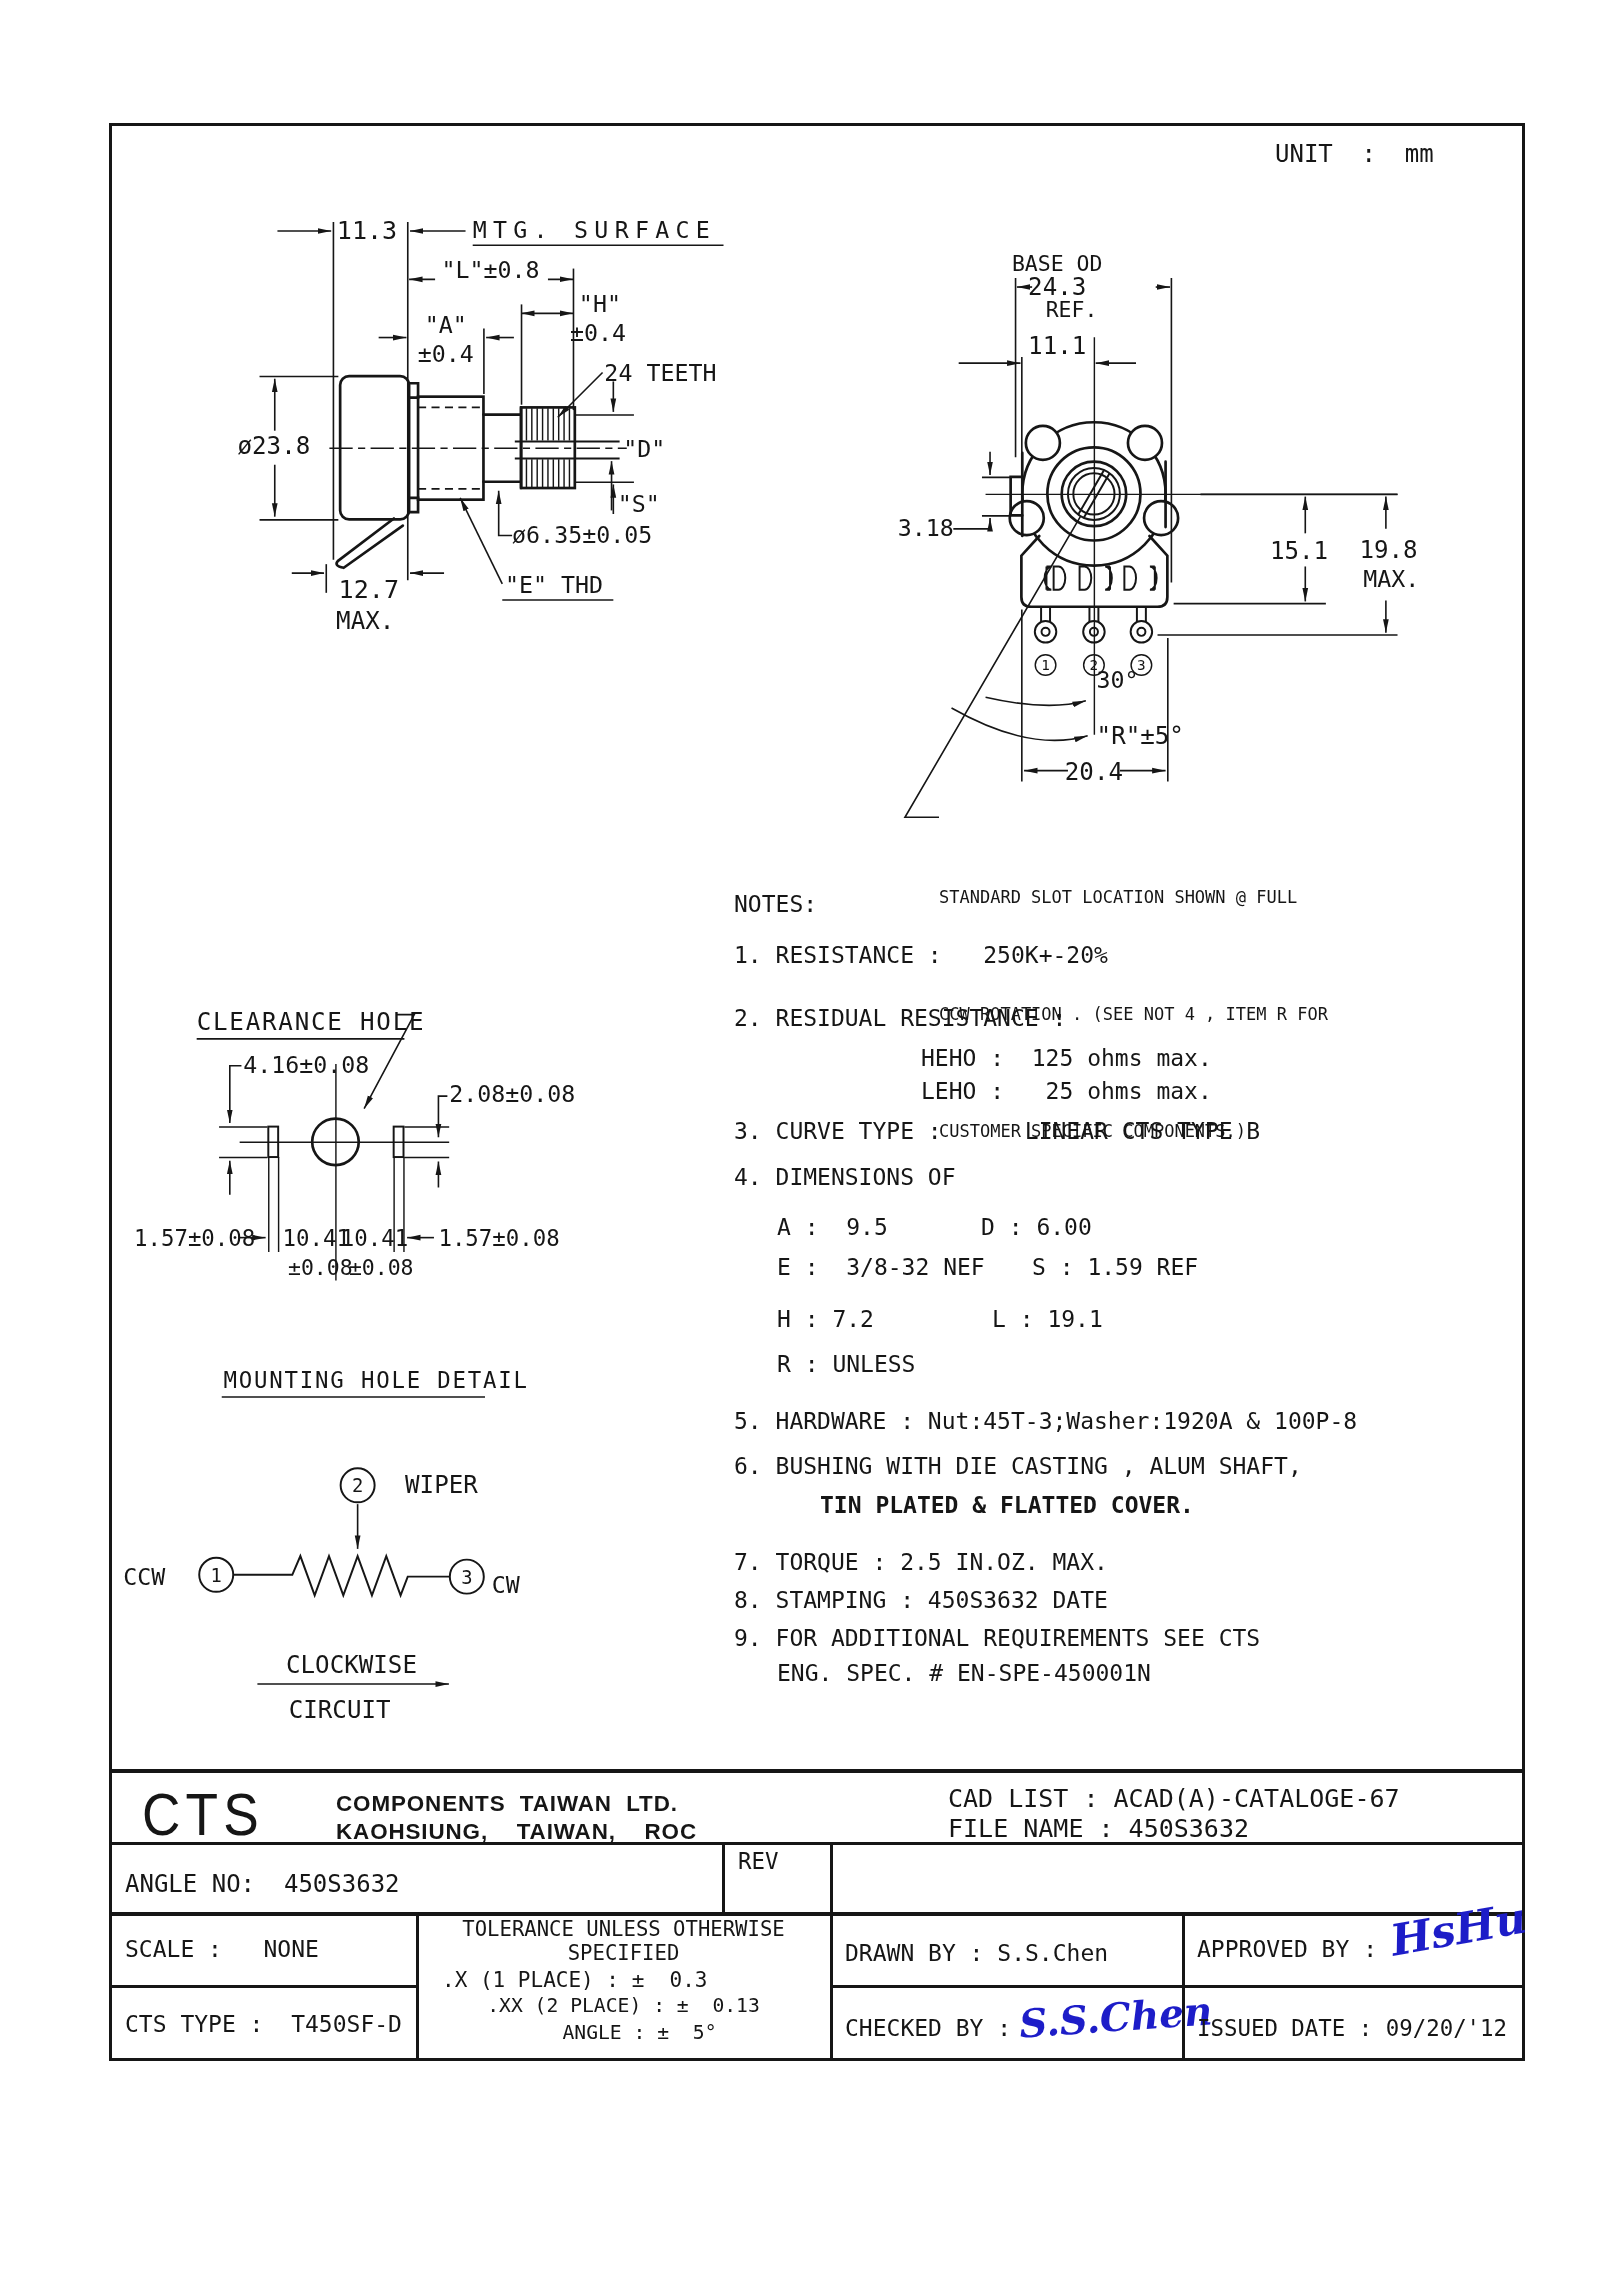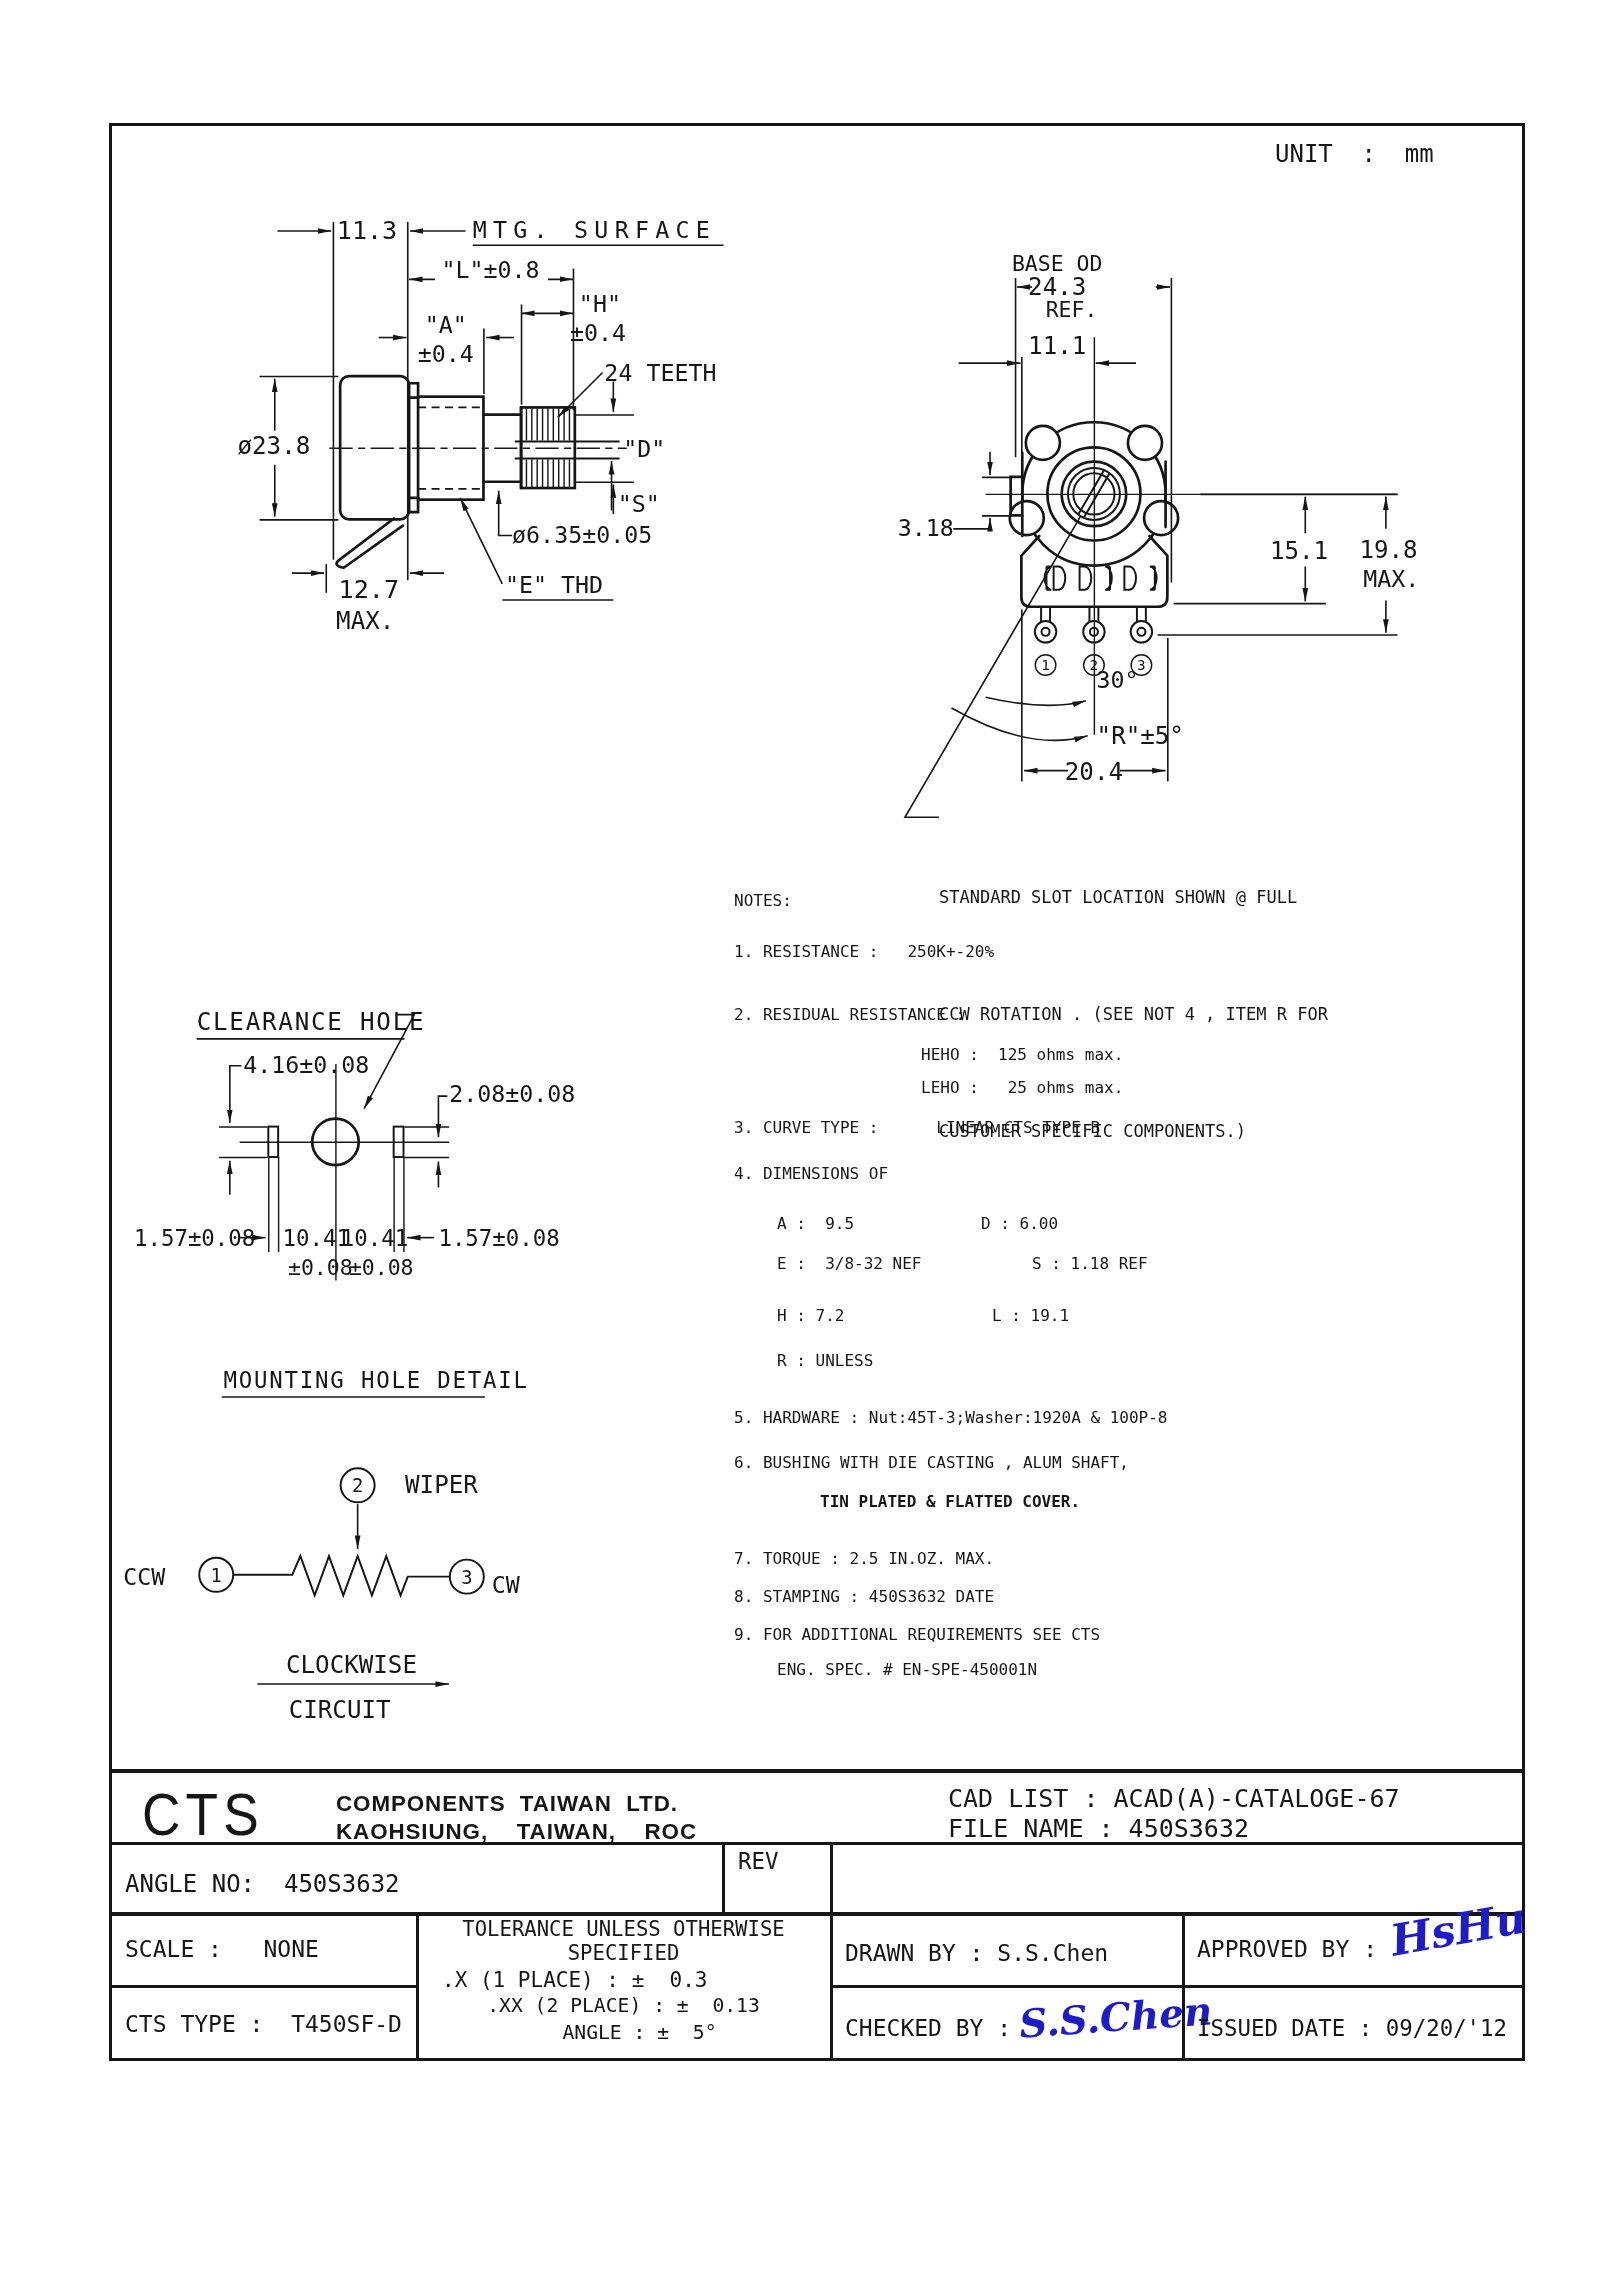--- a/index.html
+++ b/index.html
@@ -12,21 +12,21 @@
   svg{position:absolute;overflow:visible;}
   svg .obj{stroke:#161616;stroke-width:3;fill:none;stroke-linecap:round;}
   svg .obj2{stroke:#161616;stroke-width:2.2;fill:none;}
   svg .dim{stroke:#161616;stroke-width:1.8;fill:none;}
   svg .thin{stroke:#161616;stroke-width:1.6;fill:none;}
   svg .dash{stroke:#161616;stroke-width:2;fill:none;stroke-dasharray:9 6;}
   svg .cl{stroke:#161616;stroke-width:1.6;fill:none;stroke-dasharray:26 6 8 6;}
   svg .cut{fill:#ffffff;stroke:#161616;stroke-width:3;}
   svg text{fill:#161616;font-family:"DejaVu Sans Mono",monospace;}
   .sig{position:absolute;color:#1d1dc8;font-family:"DejaVu Serif",serif;font-style:italic;font-weight:bold;}
-  .notesLine{font-size:16px;}
+  .notesLine{font-size:23px;}
 </style>
 </head>
 <body>
 
 <div id="canvas">
 
   <div id="frame"></div>
 
   <div class="t" style="left:1275px;top:140px;font-size:24px;word-spacing:14.3px;">UNIT : mm</div>
 
@@ -266,21 +266,21 @@
   <div class="t notesLine" style="left:734px;top:891px;">NOTES:</div>
   <div class="t notesLine" style="left:734px;top:942px;">1. RESISTANCE :   250K+-20%</div>
   <div class="t notesLine" style="left:734px;top:1005px;">2. RESIDUAL RESISTANCE :</div>
   <div class="t notesLine" style="left:921px;top:1045px;">HEHO :  125 ohms max.</div>
   <div class="t notesLine" style="left:921px;top:1078px;">LEHO :   25 ohms max.</div>
   <div class="t notesLine" style="left:734px;top:1118px;">3. CURVE TYPE :      LINEAR CTS TYPE B</div>
   <div class="t notesLine" style="left:734px;top:1164px;">4. DIMENSIONS OF</div>
   <div class="t notesLine" style="left:777px;top:1214px;">A :  9.5</div>
   <div class="t notesLine" style="left:981px;top:1214px;">D : 6.00</div>
   <div class="t notesLine" style="left:777px;top:1254px;">E :  3/8-32 NEF</div>
-  <div class="t notesLine" style="left:1032px;top:1254px;">S : 1.18 REF</div>
+  <div class="t notesLine" style="left:1032px;top:1254px;">S : 1.59 REF</div>
   <div class="t notesLine" style="left:777px;top:1306px;">H : 7.2</div>
   <div class="t notesLine" style="left:992px;top:1306px;">L : 19.1</div>
   <div class="t notesLine" style="left:777px;top:1351px;">R : UNLESS</div>
   <div class="t notesLine" style="left:734px;top:1408px;">5. HARDWARE : Nut:45T-3;Washer:1920A &amp; 100P-8</div>
   <div class="t notesLine" style="left:734px;top:1453px;">6. BUSHING WITH DIE CASTING , ALUM SHAFT,</div>
   <div class="t notesLine" style="left:820px;top:1492px;font-weight:bold;">TIN PLATED &amp; FLATTED COVER.</div>
   <div class="t notesLine" style="left:734px;top:1549px;">7. TORQUE : 2.5 IN.OZ. MAX.</div>
   <div class="t notesLine" style="left:734px;top:1587px;">8. STAMPING : 450S3632 DATE</div>
   <div class="t notesLine" style="left:734px;top:1625px;">9. FOR ADDITIONAL REQUIREMENTS SEE CTS</div>
   <div class="t notesLine" style="left:777px;top:1660px;">ENG. SPEC. # EN-SPE-450001N</div>

